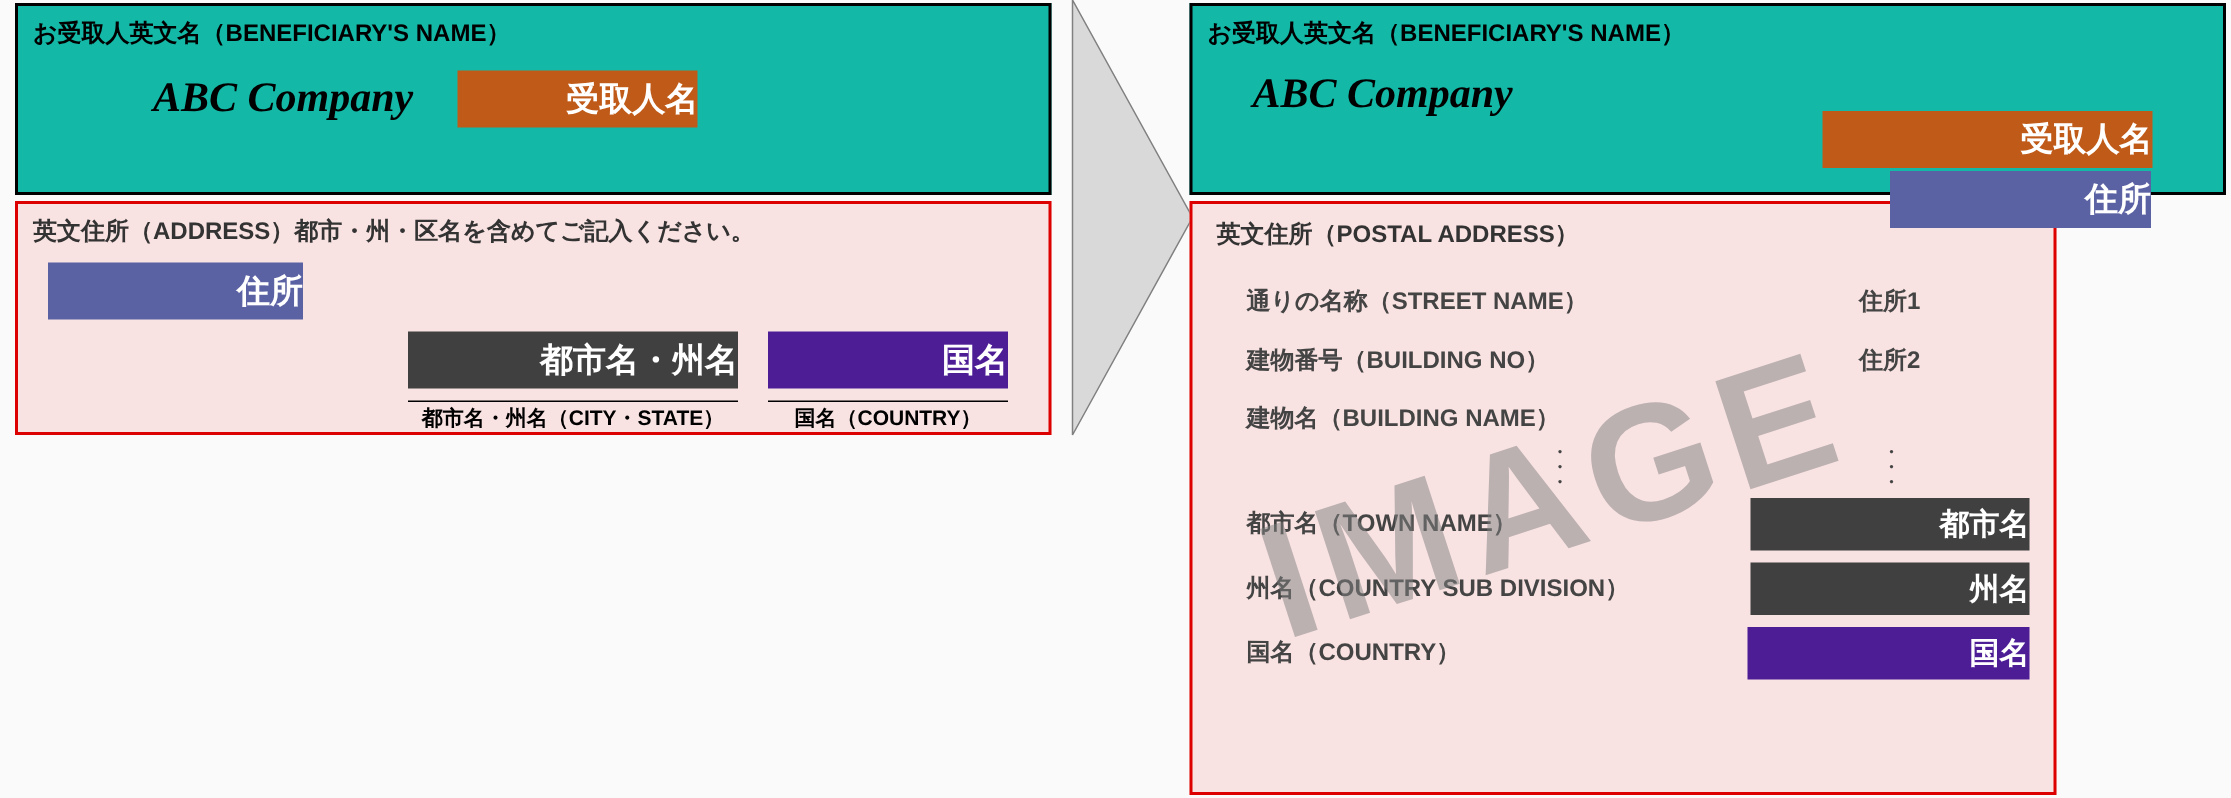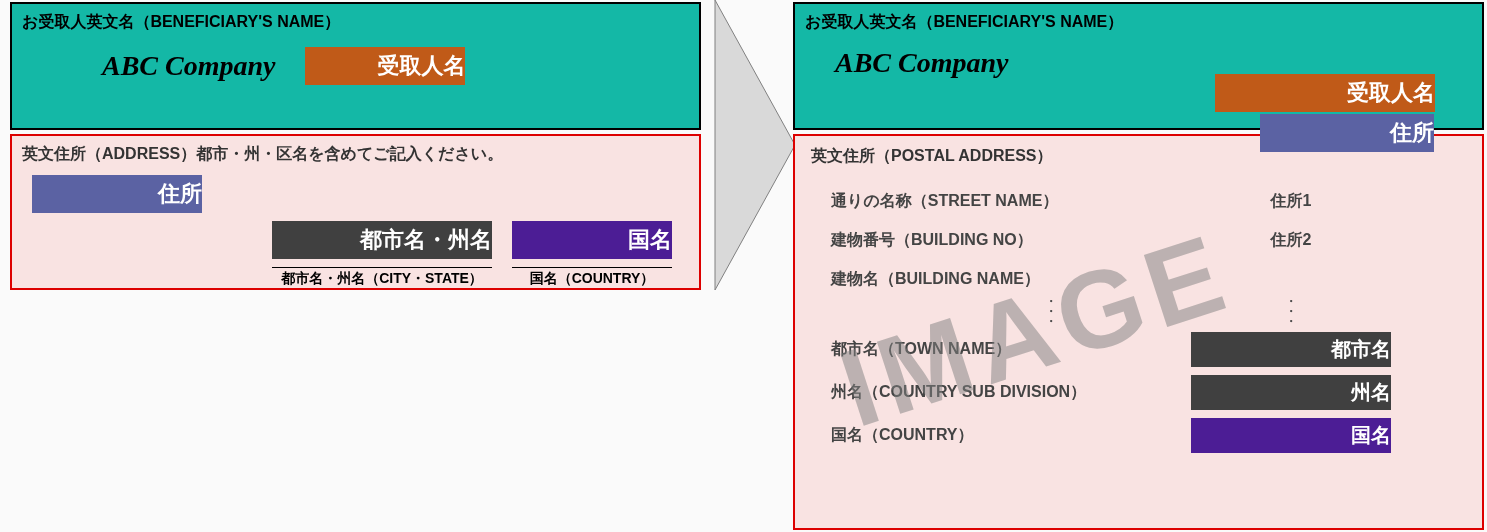--- a/index.html
+++ b/index.html
@@ -116,21 +116,21 @@
   <div class="hdr" style="padding:8px 10px;">お受取人英文名（BENEFICIARY'S NAME）</div>
   <div style="padding:6px 10px; display:flex; align-items:center;">
     <div style="width:30px;"></div>
     <div class="company">ABC Company</div>
   </div>
 </div>
 
 <div class="tag tag-orange" style="position:absolute; left:1215px; top:74px; width:220px; font-size:22px; z-index:5;">受取人名</div>
 <div class="tag tag-purple" style="position:absolute; left:1260px; top:114px; width:174px; font-size:22px; z-index:5;">住所</div>
 
-<div class="panel border-red pink-bg" style="left:793px; top:134px; width:691px; height:396px; padding:10px 16px;">
+<div class="panel border-red pink-bg" style="left:793px; top:134px; width:578px; height:396px; padding:10px 16px;">
   <div class="hdr" style="color:#333;">英文住所（POSTAL ADDRESS）</div>
 
   <div style="margin-top:24px;">
     <div style="display:flex; margin-bottom:18px;">
       <div class="row-label" style="width:380px; padding-left:20px;">通りの名称（STREET NAME）</div>
       <div class="row-val" style="width:200px;">住所1</div>
     </div>
     <div style="display:flex; margin-bottom:18px;">
       <div class="row-label" style="width:380px; padding-left:20px;">建物番号（BUILDING NO）</div>
       <div class="row-val" style="width:200px;">住所2</div>

